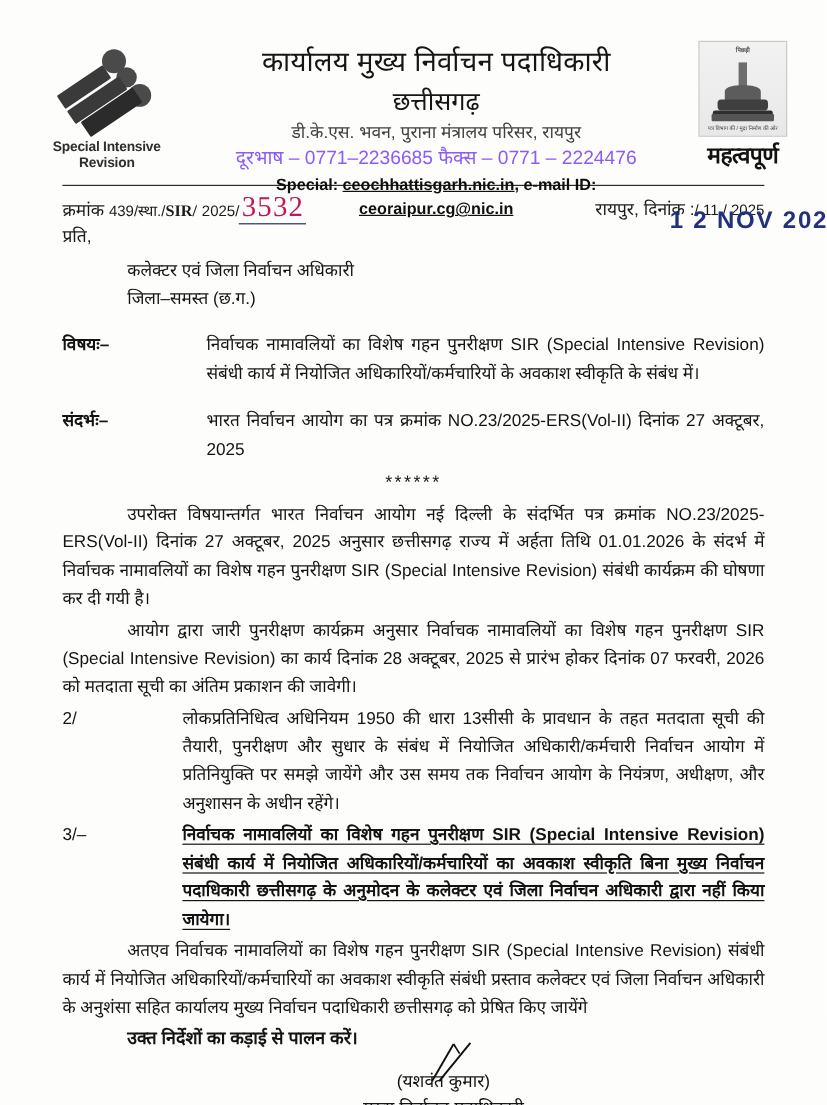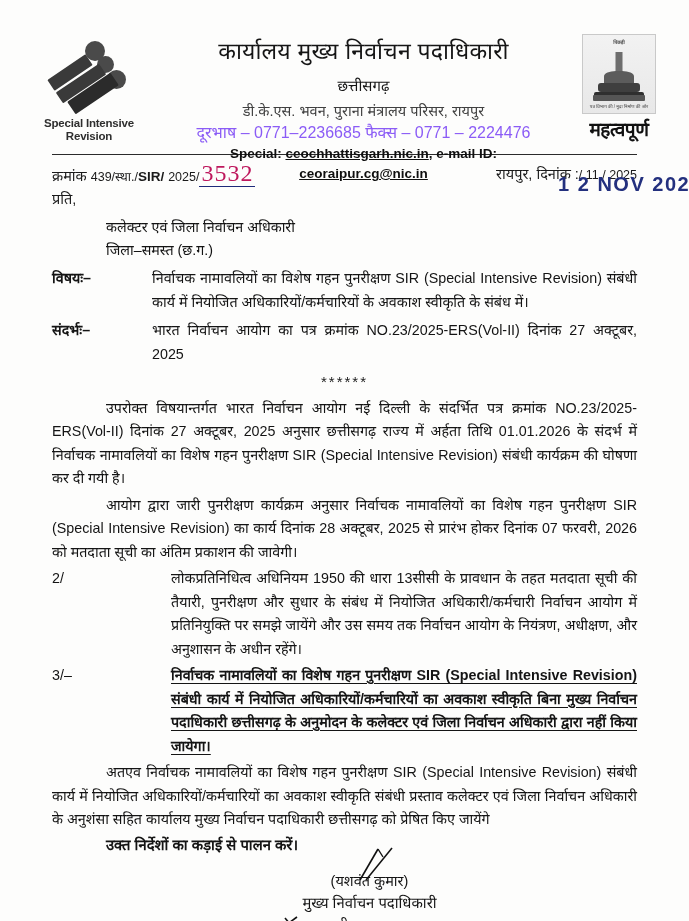--- a/index.html
+++ b/index.html
@@ -79,21 +79,21 @@
     font-family: "Liberation Sans", sans-serif;
     font-size: 23px;
     line-height: 30px;
     font-weight: 400;
     color: #151515;
     letter-spacing: 0.2px;
     text-align: center;
   }
   .org-state {
     font-family: "Liberation Sans", sans-serif;
-    font-size: 15px;
+    font-size: 21px;
     line-height: 30px;
     font-weight: 400;
     margin-top: 5px;
     color: #151515;
   }
   .org-addr {
     font-family: "Liberation Sans", sans-serif;
     font-size: 14.5px;
     line-height: 21px;
     color: #404040;
@@ -176,21 +176,21 @@
     display: flex;
     justify-content: space-between;
     padding: 7px 52px 0 52px;
     font-family: "Liberation Sans", sans-serif;
   }
   .ref-left {
     font-size: 14.5px;
     line-height: 22px;
   }
   .ref-left .small { font-size: 12.5px; }
-  .ref-left .serif-no { font-family:Liberation Sans, sans-serif; font-weight:bold; font-size:13.5px;margin-top:44px;}
+  .ref-left .serif-no { font-family:Liberation Serif, serif; font-weight:bold; font-size:13.5px;margin-top:44px;}
   .hand-no {
     font-family: "Liberation Serif", serif;
     font-size: 24px;
     color: #be185d;
     letter-spacing: 1px;
     border-bottom: 1.5px solid #1e2a7a;
     padding: 0 2px;
   }
   .prati { font-size: 14.5px; display:block; }
   .ref-right {
@@ -224,21 +224,22 @@
     line-height: 23.5px;
     color: #141414;
   }
   .addressee {
     margin-left: 54px;
     line-height: 23px;
     font-size: 14.3px;
   }
   .labeled {
     display: flex;
-    margin-top: 5px;
+    margin-top: 16px;
+    gap: 20px;
   }
   .lbl {
     flex: 0 0 100px;
     font-weight: bold;
     font-size: 14.3px;
     line-height: 23.5px;
   }
   .lbl-body {
     flex: 1 1 auto;
     text-align: justify;
@@ -263,21 +264,20 @@
     margin-top: 3px;
   }
   .num {
     flex: 0 0 100px;
     font-size: 14.3px;
   }
   .num-body {
     flex: 1 1 auto;
     text-align: justify;
     text-align-last: left;
-    margin-left: 19px;
   }
   .u-block {
     text-decoration: underline;
     text-underline-offset: 3px;
     font-weight: bold;
   }
   .centerline {
     text-align: center;
     font-weight: bold;
     margin-top: 2px;

